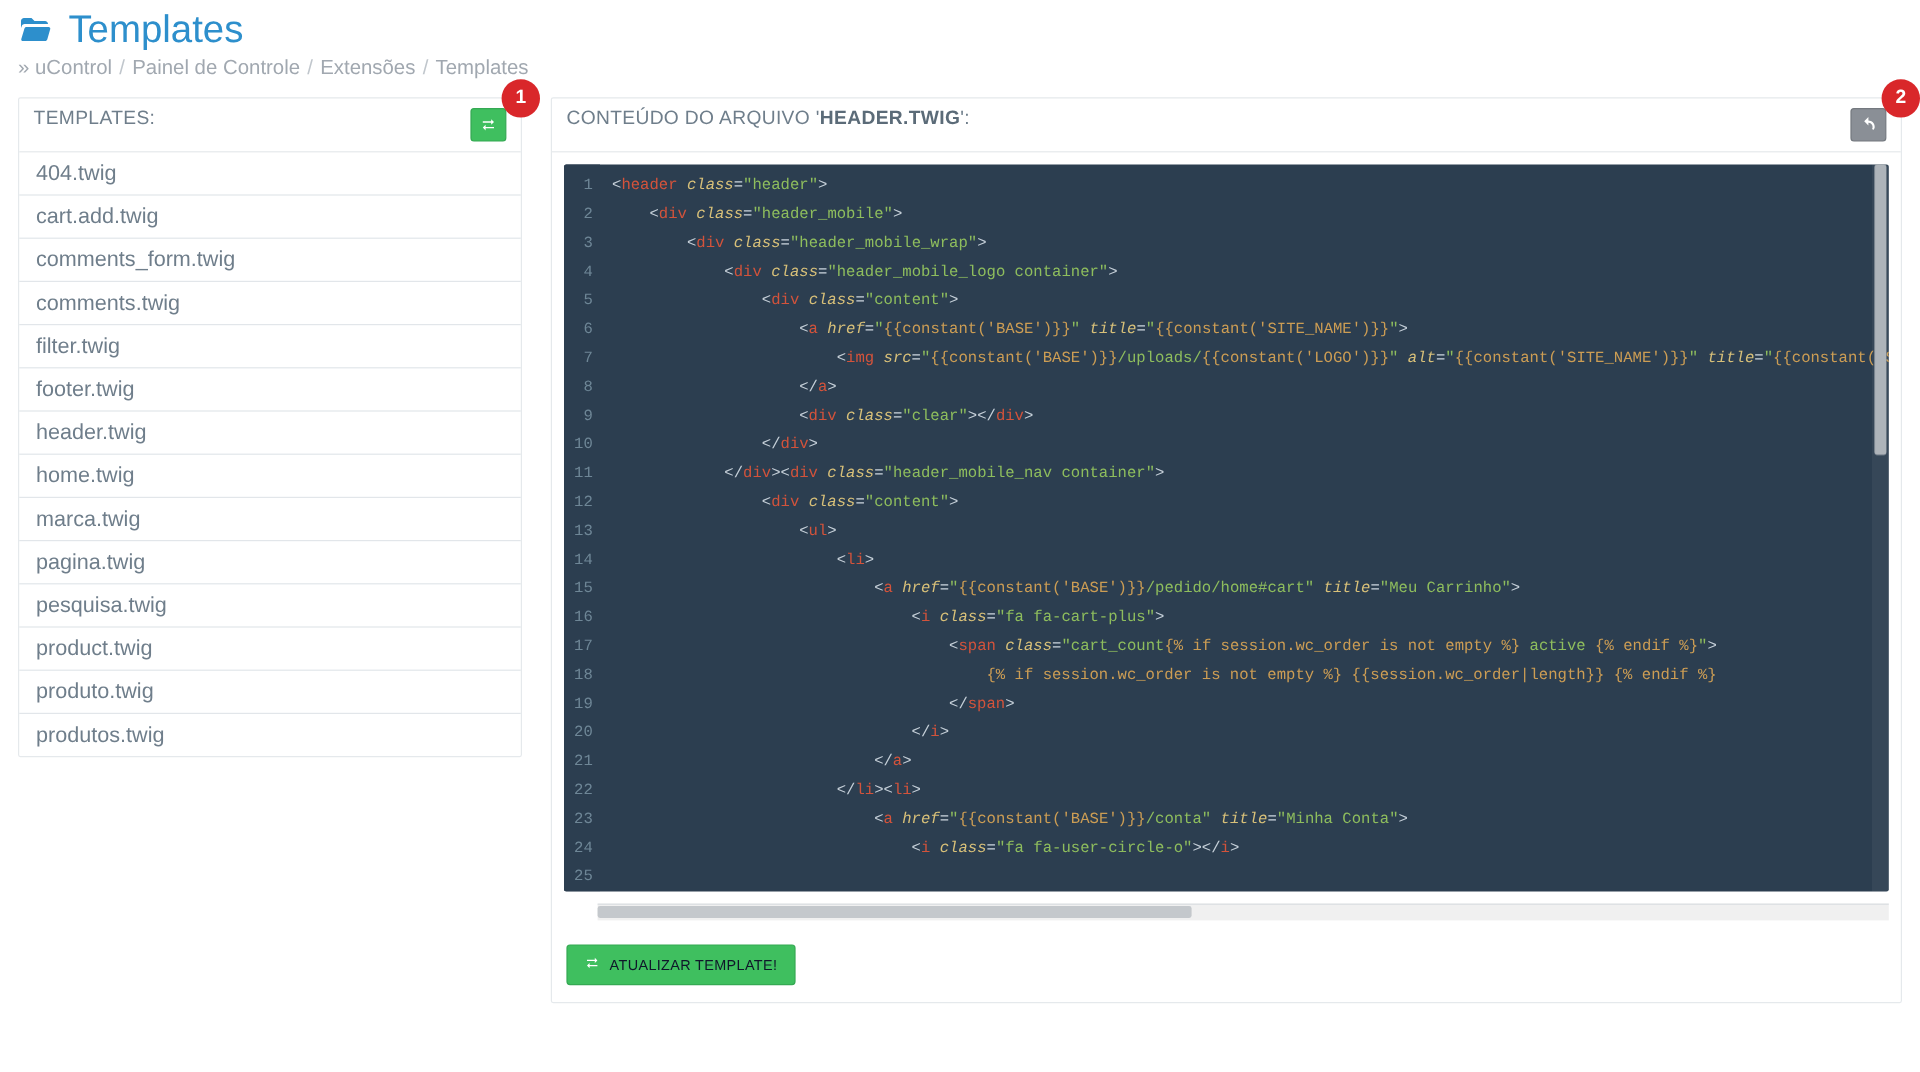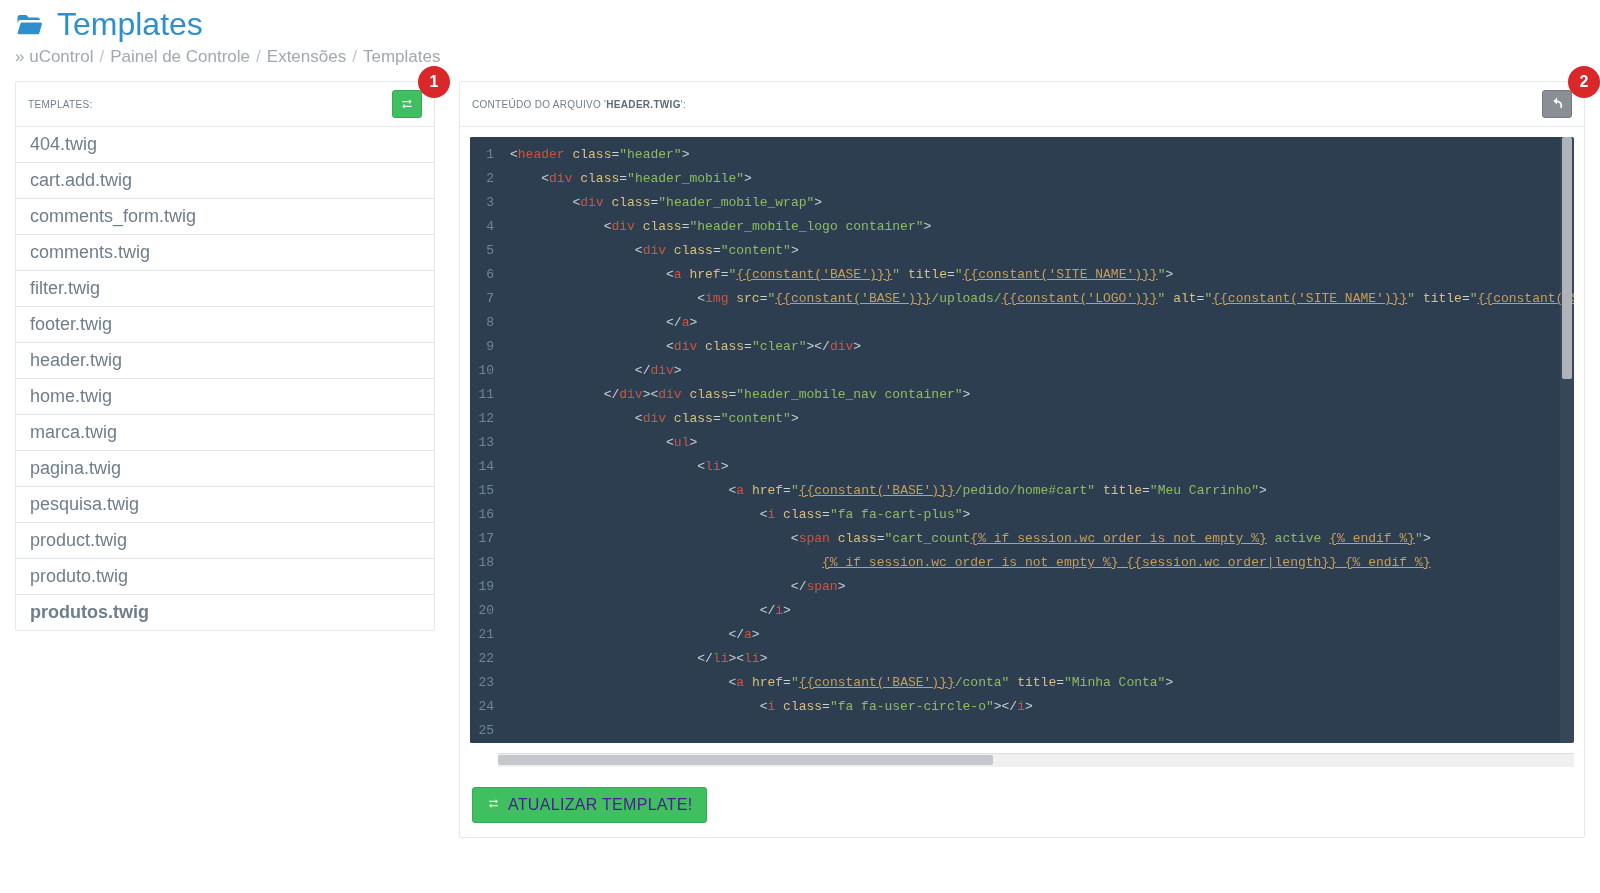--- a/index.html
+++ b/index.html
@@ -26,48 +26,48 @@
   html,body{margin:0;padding:0;background:#fff;font-family:"Helvetica Neue",Helvetica,Arial,sans-serif;color:var(--text);font-size:14px;}
   .page{padding:0 15px 20px;}
   .title-row{display:flex;align-items:center;gap:12px;padding:6px 0 0;}
   .title-icon svg{width:30px;height:30px;fill:var(--blue);display:block;}
   h1.page-title{margin:0;font-weight:300;font-size:32px;color:var(--blue);}
   .breadcrumb{padding:4px 0 14px 0;font-size:17px;color:var(--muted);}
   .breadcrumb a{color:var(--muted);text-decoration:none;}
   .breadcrumb .sep{padding:0 6px;color:#c0c6cc;}
   .content-row{display:flex;gap:24px;align-items:flex-start;}
   .panel{background:#fff;border:1px solid var(--panel-border);border-radius:2px;}
-  .panel-header{display:flex;align-items:center;justify-content:space-between;padding:8px 12px;border-bottom:1px solid var(--panel-border);font-size:10px;letter-spacing:.3px;text-transform:uppercase;color:var(--text);position:relative;}
+  .panel-header{display:flex;align-items:flex-start;justify-content:space-between;padding:8px 12px;border-bottom:1px solid var(--panel-border);font-size:16px;letter-spacing:.3px;text-transform:uppercase;color:var(--text);position:relative;}
   .panel-header .hdr-label{font-weight:400;}
   .panel-header strong{font-weight:700;color:#5b6b78;}
   .left-col{flex:0 0 420px;max-width:420px;}
   .right-col{flex:1;min-width:0;}
   .file-list{list-style:none;margin:0;padding:0;}
   .file-list li{border-bottom:1px solid var(--border);}
-  .file-list li:last-child{border-bottom:none;font-weight:bold;}
+  .file-list li:last-child{border-bottom:none;}
   .file-list a{display:block;padding:7px 14px;color:var(--text);text-decoration:none;font-size:18px;}
   .icon-btn{background:var(--green);border:1px solid var(--green-dark);border-radius:3px;width:30px;height:28px;display:flex;align-items:center;justify-content:center;color:#fff;cursor:pointer;}
   .icon-btn.gray{background:var(--gray-btn);border-color:#74797f;}
   .icon-btn svg{width:14px;height:14px;fill:#fff;display:block;}
-  .action-btn{background:var(--green);border:1px solid var(--green-dark);color:#4c1d95;border-radius:3px;padding:8px 14px;font-size:16px;letter-spacing:.3px;display:inline-flex;align-items:center;gap:8px;cursor:pointer;}
+  .action-btn{background:var(--green);border:1px solid var(--green-dark);color:#0f172a;border-radius:3px;padding:8px 14px;font-size:12px;letter-spacing:.3px;display:inline-flex;align-items:center;gap:8px;cursor:pointer;}
   .action-btn svg{width:13px;height:13px;fill:#fff;}
   .callout-badge{position:absolute;top:-16px;right:-16px;width:32px;height:32px;border-radius:50%;background:var(--red-badge);color:#fff;display:flex;align-items:center;justify-content:center;font-weight:700;font-size:16px;z-index:2;}
   
   .editor-wrap{margin:10px;background:var(--editor-bg);border-radius:2px;overflow:hidden;position:relative;}
   .editor-scroll{overflow-x:auto;}
   .editor{display:flex;font-family:Menlo,Consolas,"Liberation Mono",monospace;font-size:13px;line-height:24px;min-width:1600px;}
   .gutter{flex:0 0 30px;text-align:right;padding:6px 6px 0 0;color:var(--gutter-text);background:var(--gutter-bg);user-select:none;}
   .gutter div{height:24px;}
   .code{flex:1;padding:6px 10px 0;white-space:pre;color:var(--code-text);min-width:0;}
   .code .row{display:block;height:24px;}
   .t{color:var(--tag-red);text-align:right;}      
   .b{color:#c7d1da;}              
-  .an{color:var(--attr-yellow);}  
+  .an{color:var(--attr-yellow);font-style:italic;}  
   .av{color:var(--val-green);}    
-  .tw{color:var(--path-yellow);text-decoration:underline;}         
+  .tw{color:var(--path-yellow);}         
   .panel-footer{padding:10px 12px 14px;}
   
   .hscroll{height:14px;background:#f0f0f0;border-top:1px solid #dadee2;margin:0 10px 10px 38px;position:relative;}
   .hscroll .thumb{position:absolute;left:0;top:1px;height:10px;width:46%;background:#c4c8cc;border-radius:2px;}
   
   .vscroll{position:absolute;right:0;top:0;width:14px;height:100%;background:rgba(255,255,255,.05);}
   .vscroll .thumb{position:absolute;top:0;left:2px;width:10px;height:40%;background:#aeb4ba;border-radius:2px;}
 </style>
 </head>
 <body>

